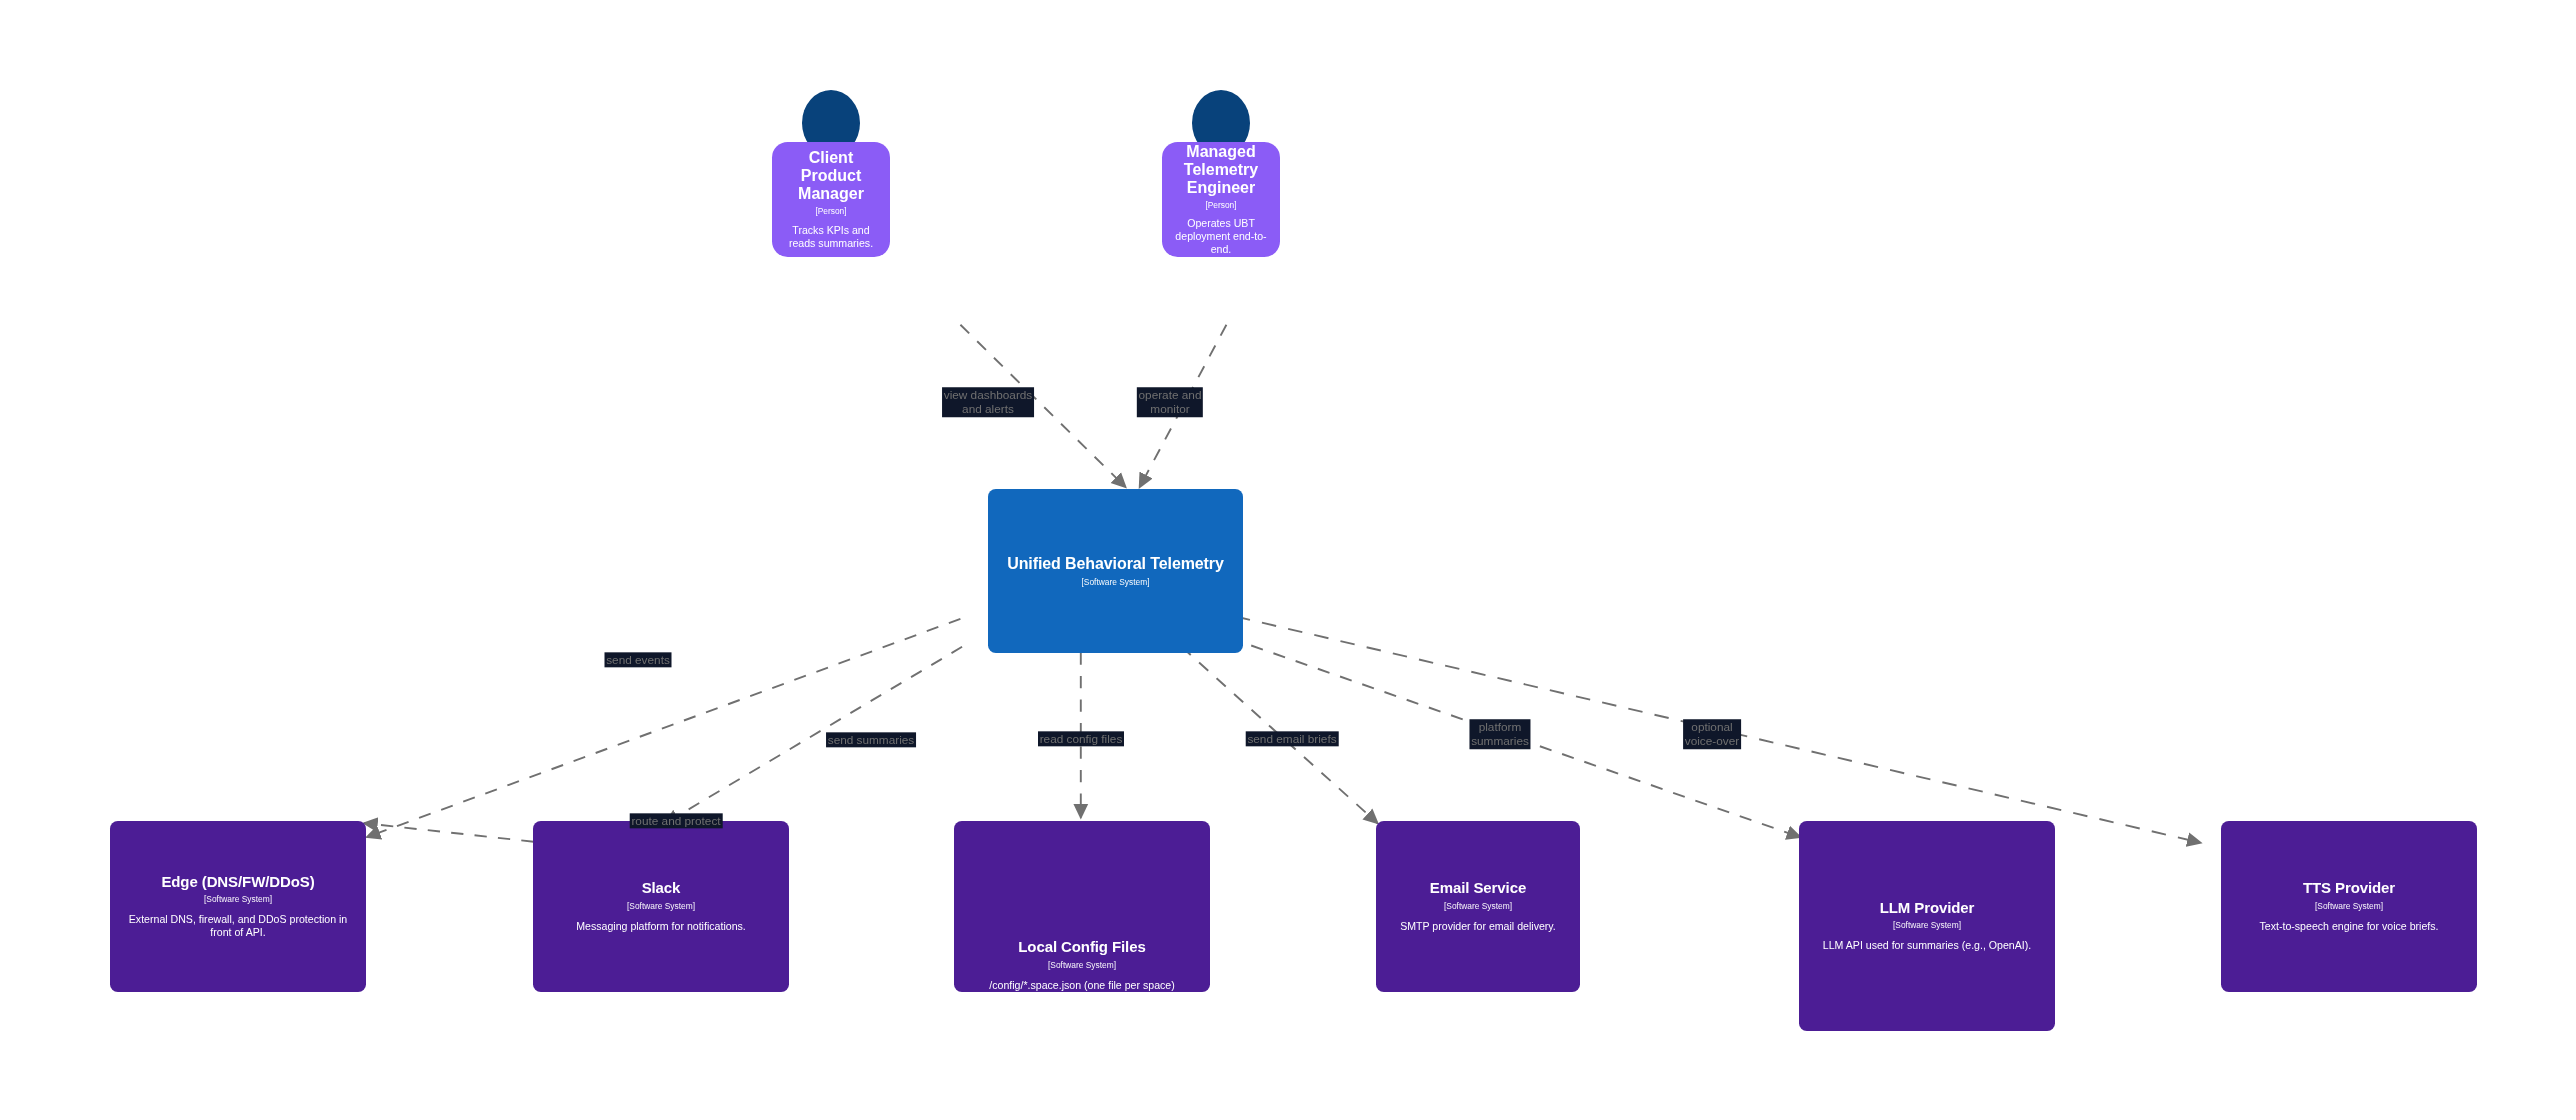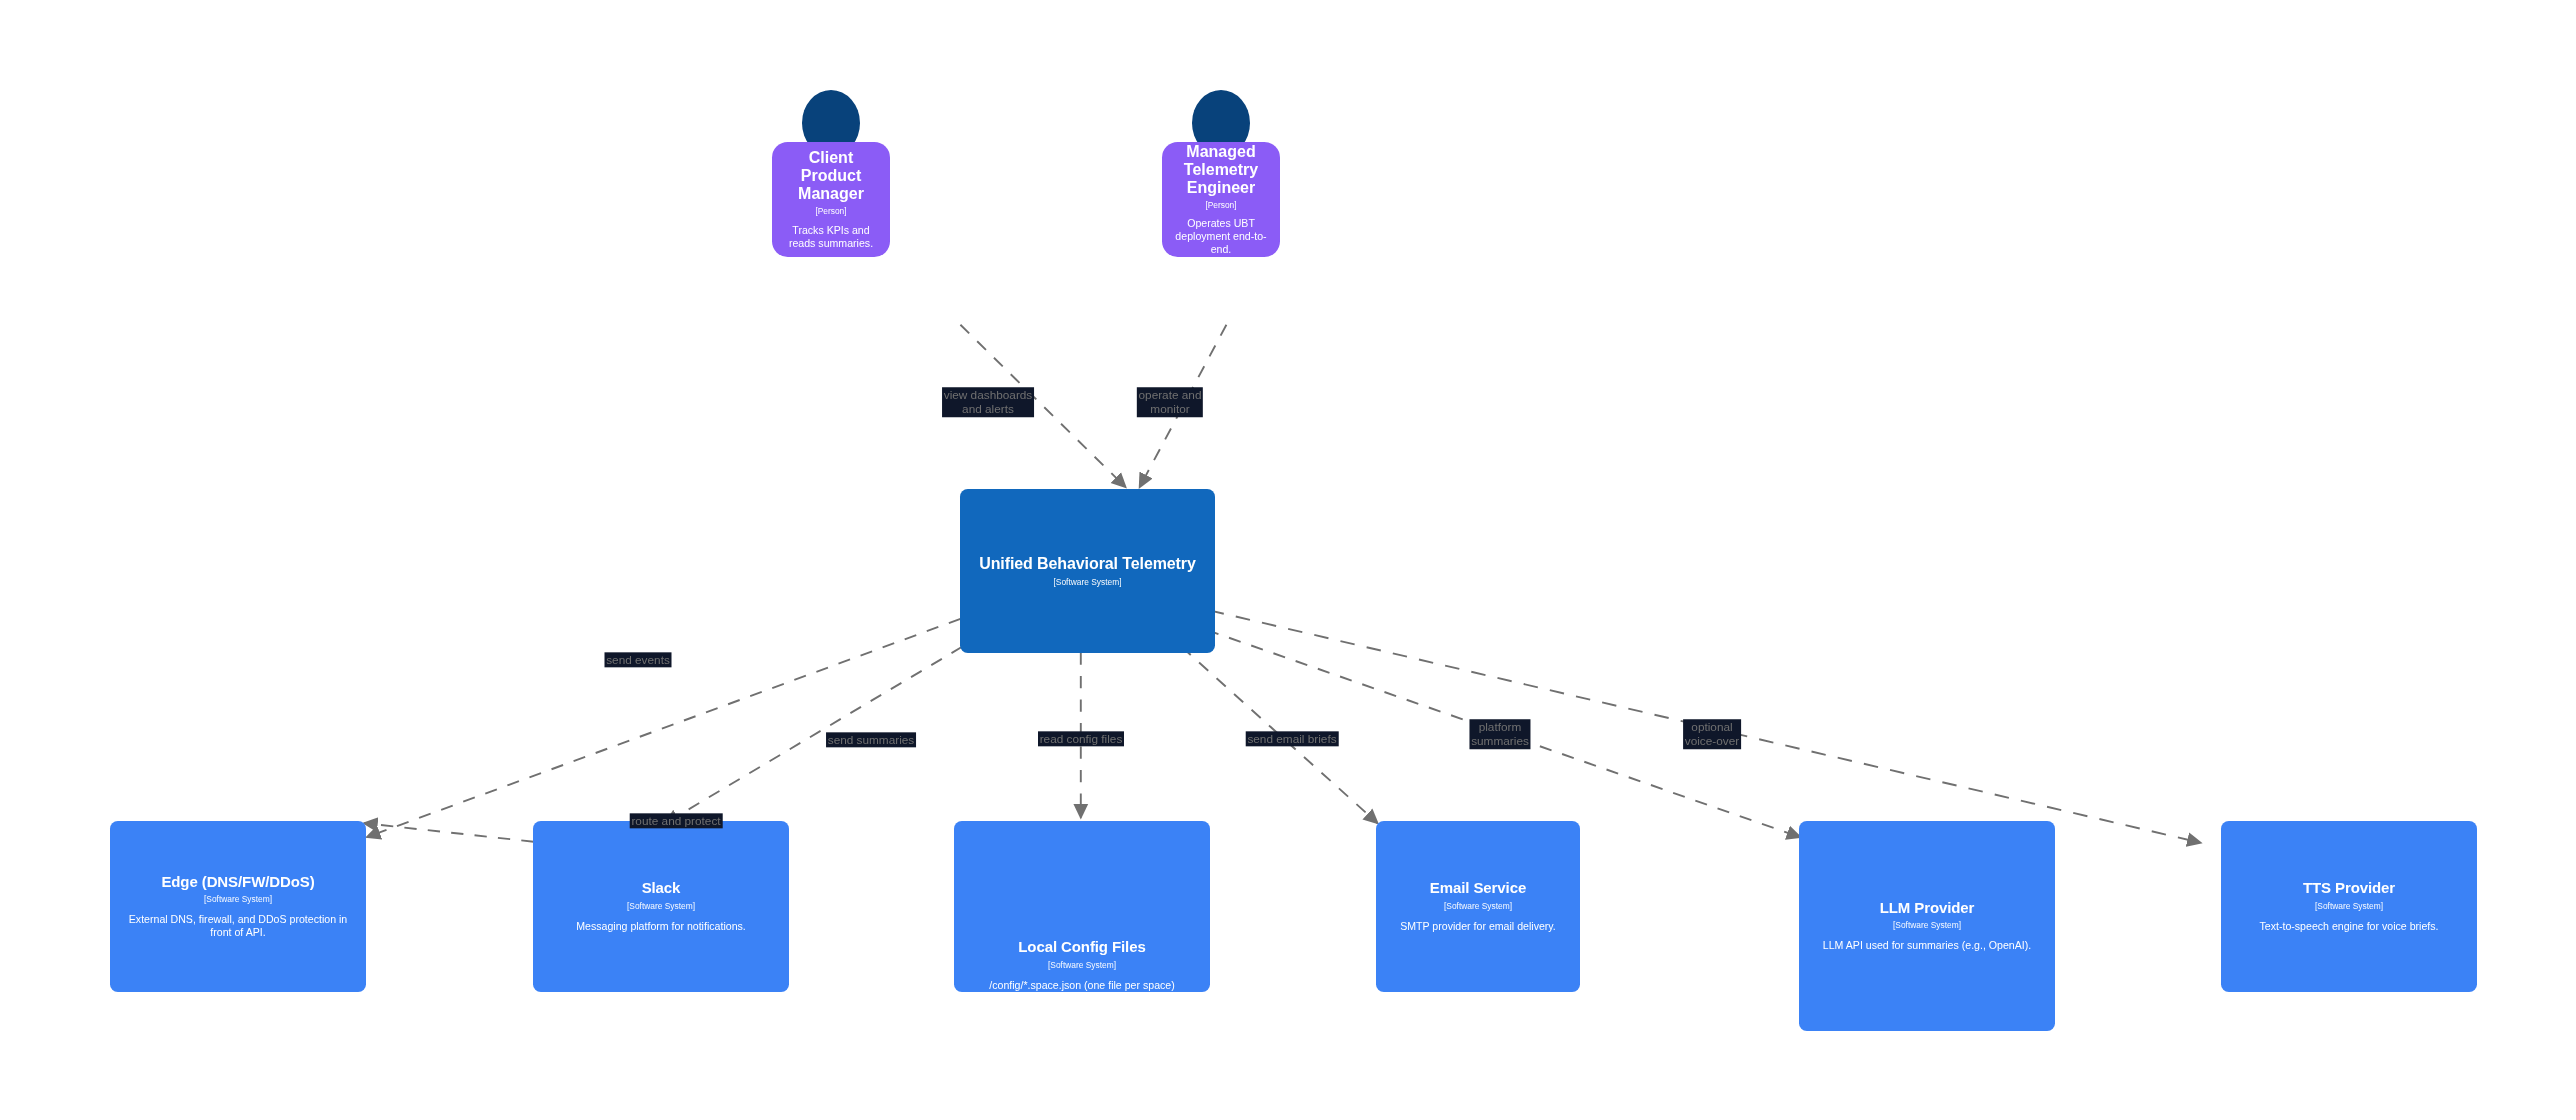--- a/index.html
+++ b/index.html
@@ -88,21 +88,21 @@
   
   .system-central {
     background: #1168BD;
     border-radius: 7.8px;
   }
   .system-central .title { font-size: 16px; }
   .system-central .tech  { font-size: 8.4px; }
 
   
   .system-ext {
-    background: #3b82f6;
+    background: #4c1d95;
     border-radius: 7.8px;
   }
   .system-ext .title { font-size: 15px; }
   .system-ext .tech  { font-size: 8.4px; }
   .system-ext .desc  { font-size: 10.6px; }
 
   
   .edge-label {
     position: absolute;
     color: #707070;
@@ -156,21 +156,21 @@
 
   <div class="person" style="left:1162px; top:90px; width:118px; height:224px;">
     <div class="head"></div>
     <div class="body">
       <div class="title">Managed Telemetry Engineer</div>
       <div class="tech">[Person]</div>
       <div class="desc">Operates UBT deployment end-to-end.</div>
     </div>
   </div>
 
-  <div class="node system-central" style="left:960px; top:489px; width:255px; height:164px;">
+  <div class="node system-central" style="left:988px; top:489px; width:255px; height:164px;">
     <div class="title">Unified Behavioral Telemetry</div>
     <div class="tech">[Software System]</div>
   </div>
 
   <div class="node system-ext" style="left:110px; top:821px; width:256px; height:171px;">
     <div class="title">Edge (DNS/FW/DDoS)</div>
     <div class="tech">[Software System]</div>
     <div class="desc">External DNS, firewall, and DDoS protection in front of API.</div>
   </div>
 

